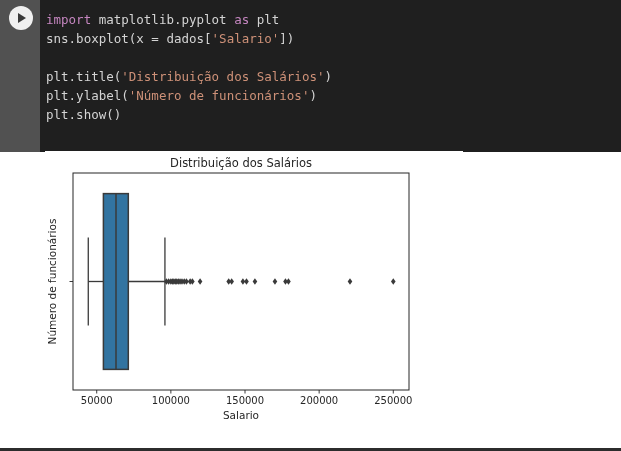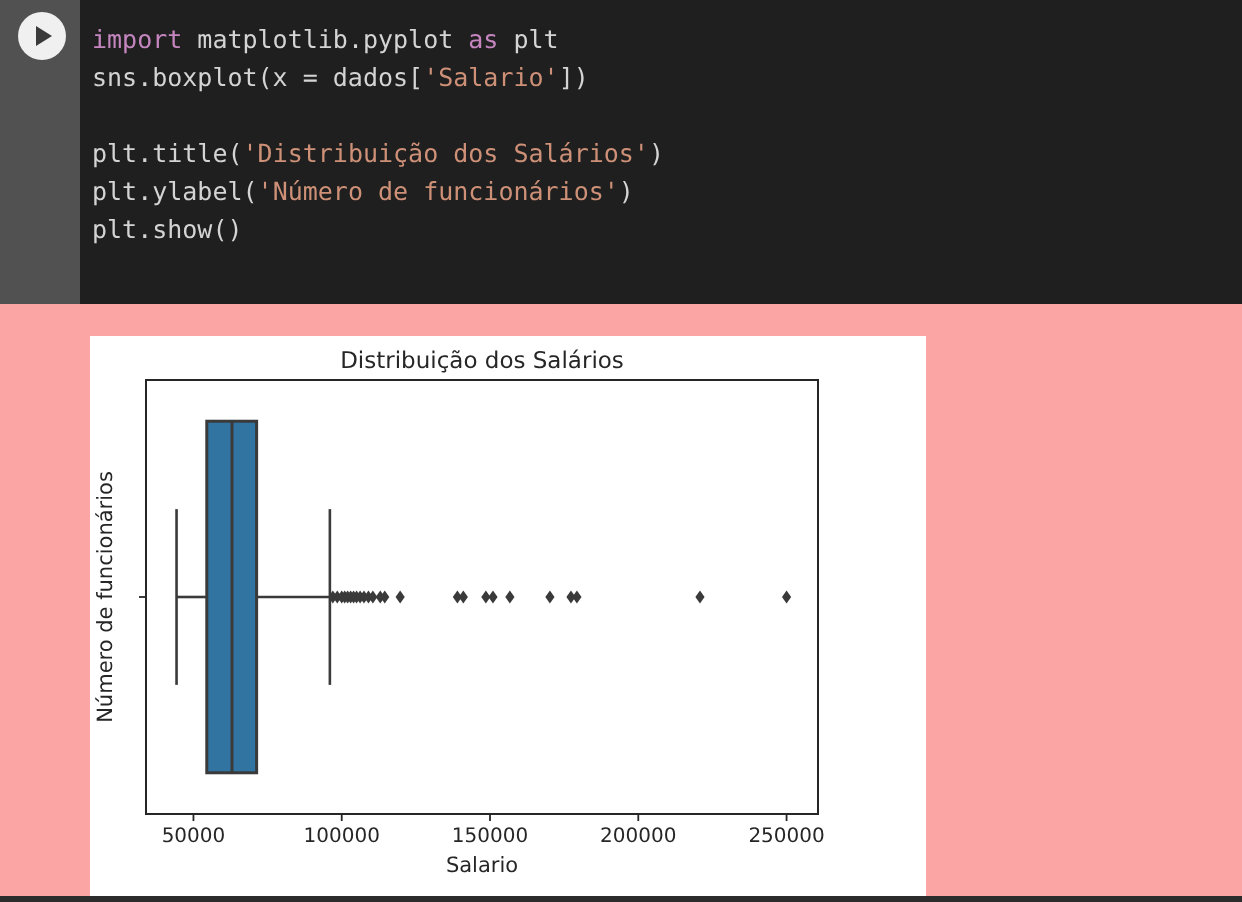--- a/index.html
+++ b/index.html
@@ -1,19 +1,19 @@
 <!DOCTYPE html>
 <html><head>
 <meta charset="utf-8">
 <style>
   * { margin:0; padding:0; box-sizing:border-box; }
   html,body { background:#383838; }
   .page {
     position:relative; width:621px; height:451px;
-    background:#fca5a5; overflow:hidden;
+    background:#ffffff; overflow:hidden;
     font-family:"DejaVu Sans", sans-serif;
   }
   
   .code-cell { position:absolute; left:0; top:0; width:621px; height:152px; }
   .gutter {
     position:absolute; left:0; top:0; width:40px; height:152px;
     background:#515151;
   }
   .run-btn {
     position:absolute; left:9px; top:6px; width:24px; height:24px;
@@ -29,21 +29,21 @@
   .code-area {
     position:absolute; left:40px; top:0; width:581px; height:152px;
     background:#1f1f1f; padding:10px 0 0 6px; cursor:text;
   }
   .code-line {
     font-family:"DejaVu Sans Mono","Liberation Mono",monospace;
     font-size:12.5px; line-height:19px; height:19px; white-space:pre;
   }
   
   .figure {
-    position:absolute; left:45px; top:168px; width:418px; height:280px;
+    position:absolute; left:45px; top:151px; width:418px; height:280px;
     background:#ffffff;
   }
   .figure svg { display:block; }
   .figure svg text { font-family:"DejaVu Sans", sans-serif; }
   .bottom-strip {
     position:absolute; left:0; bottom:0; width:621px; height:3px;
     background:#2c2c2c;
   }
 </style>
 </head>

